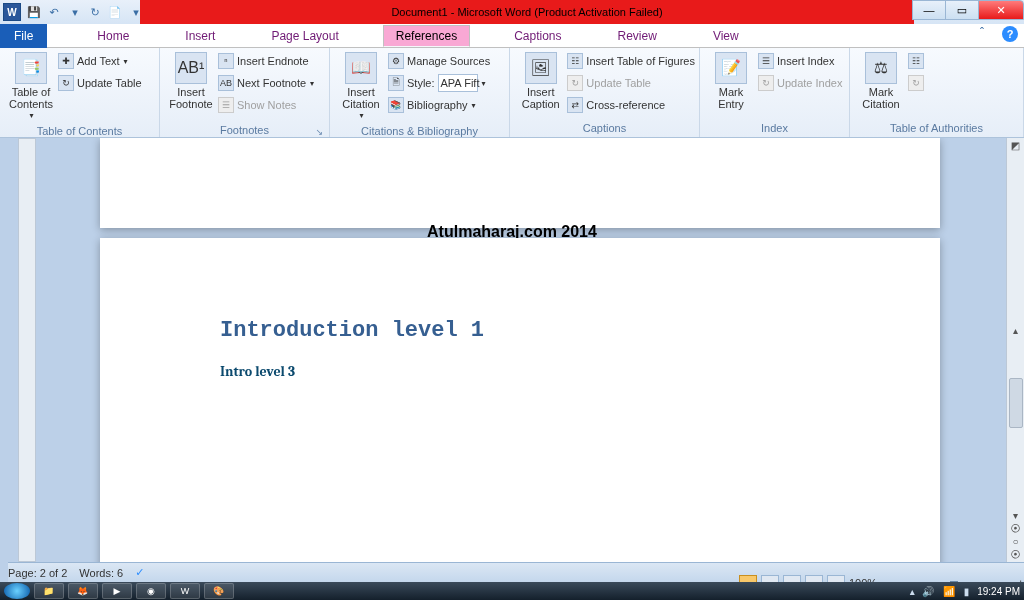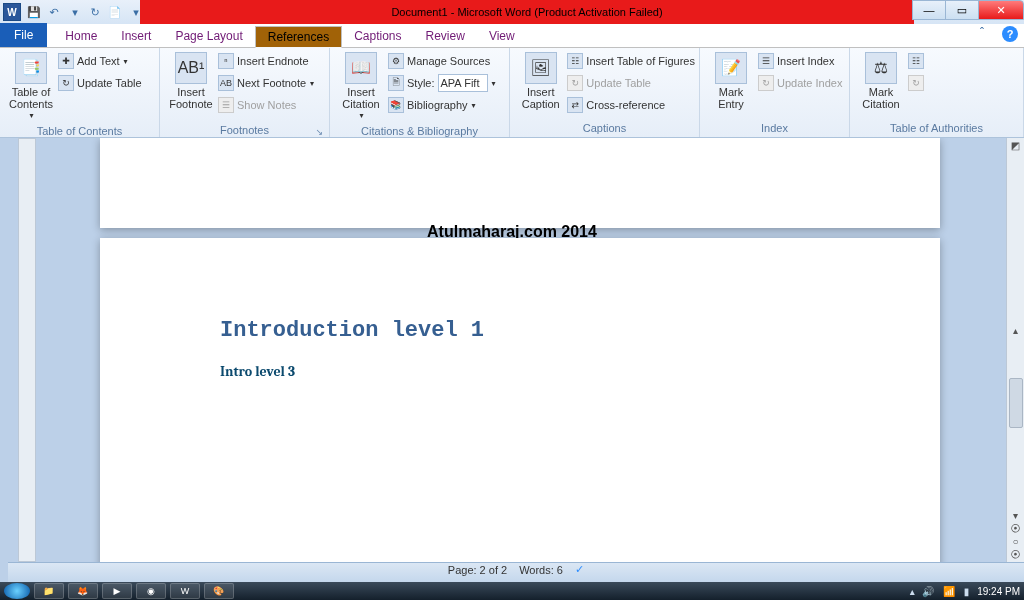--- a/index.html
+++ b/index.html
@@ -9,58 +9,58 @@
 .titlebar { height: 24px; background: linear-gradient(#e8f0fa,#d6e5f5); display:flex; align-items:center; position:relative; }
 .titlebar .word-icon { width:18px; height:18px; background:#2b579a; color:#fff; font-size:10px; font-weight:bold; display:flex; align-items:center; justify-content:center; margin:0 3px; border:1px solid #1b4a85;}
 .titlebar .qat { display:flex; gap:4px; align-items:center; margin-left:2px;}
 .titlebar .qat span { width:16px; height:16px; display:flex; align-items:center; justify-content:center; font-size:11px; color:#3a6ea5; }
 .titlebar .title-red { position:absolute; left:140px; right:110px; top:0; height:24px; background:#e81a1a; color:#000; font-size:11px; display:flex; align-items:center; justify-content:center;}
 .win-controls { position:absolute; right:0; top:0; display:flex; }
 .win-controls div { width:34px; height:20px; display:flex; align-items:center; justify-content:center; font-size:11px; background:linear-gradient(#e8f0fa,#cde0f2); border:1px solid #9ab6d4; margin-left:-1px;}
 .win-controls .close { background:linear-gradient(#ff7b7b,#e81a1a); color:#fff; width:46px; border-radius:0 4px 0 0;}
 
 
-.tabs { height:24px; background:#fff; display:flex; align-items:flex-end; border-bottom:1px solid #c0c0c0; position:relative;}
+.tabs { height:24px; background:#fff; display:flex; align-items:center; border-bottom:1px solid #c0c0c0; position:relative;gap:32px;}
 .file-tab { background:#1a5eb8; color:#fff; height:24px; padding:0 14px; font-size:12px; display:flex; align-items:center; margin-right:6px;}
 .tab { height:22px; padding:0 12px; font-size:12px; color:#701a75; display:flex; align-items:center; cursor:default;}
-.tab.active { background:#a16207; border:1px solid #c0c0c0; border-bottom:1px solid #f5f7fa; margin-bottom:-1px; color:#000;}
+.tab.active { background:#f9a8d4; border:1px solid #c0c0c0; border-bottom:1px solid #f5f7fa; margin-bottom:-1px; color:#000;}
 .tabs .help { position:absolute; right:6px; top:2px; display:flex; gap:6px;}
 .tabs .help span { width:16px; height:16px; font-size:12px; color:#3a6ea5;}
 .tabs .help .q { background:#2b8cff; color:#fff; border-radius:50%; display:flex; align-items:center; justify-content:center; font-size:11px; font-weight:bold;}
 
 
 .ribbon { height:90px; background:linear-gradient(#f7fafe,#e6eef8); border-bottom:1px solid #adc3db; display:flex; }
 .group { border-right:1px solid #cad8e8; display:flex; flex-direction:column; justify-content:space-between; padding:2px 4px 0; }
 .group-body { display:flex; align-items:flex-start; flex:1; }
 .group-label { font-size:11px; color:#5a7aa0; text-align:center; padding:2px 0 3px; white-space:nowrap; }
 .big-btn { display:flex; flex-direction:column; align-items:center; justify-content:center; width:54px; padding:2px; font-size:11px; color:#333; text-align:center; line-height:1.1; gap:2px;}
 .big-btn .ic { width:32px; height:32px; background:#d9e4f2; border:1px solid #a9c0da; display:flex; align-items:center; justify-content:center; font-size:16px;}
 .small-row { display:flex; align-items:center; font-size:11px; color:#333; gap:3px; height:22px; white-space:nowrap;}
 .small-row .ic-s { width:16px; height:16px; background:#d9e4f2; border:1px solid #a9c0da; font-size:9px; display:flex; align-items:center; justify-content:center;}
 .small-row.disabled { color:#a0a0a0; }
 .small-row.disabled .ic-s { background:#eee; border-color:#ccc;}
 .col { display:flex; flex-direction:column; }
 .dlg { font-size:9px; color:#6a8ab0; text-align:right; padding-right:2px; margin-top:-12px;}
-.style-box { border:1px solid #a9c0da; background:#fff; height:18px; width:50px; font-size:11px; padding:0 2px; display:flex; align-items:center;}
+.style-box { border:1px solid #a9c0da; background:#fff; height:18px; width:40px; font-size:11px; padding:0 2px; display:flex; align-items:center;}
 
 
 .workspace { position:absolute; top:138px; left:0; right:0; bottom:38px; background:#bcd0e8; overflow:hidden;}
 .ruler-v { position:absolute; left:18px; top:0; bottom:0; width:18px; background:#e8eef4; border:1px solid #bcc8d6;}
 .scroll-v { position:absolute; right:0; top:0; bottom:0; width:18px; background:#e8eef4; border-left:1px solid #bcc8d6; display:flex; flex-direction:column; align-items:center; justify-content:space-between; font-size:10px; color:#555; padding:2px 0;}
 .scroll-v .thumb { position:absolute; top:240px; width:14px; height:50px; background:#cfd9e4; border:1px solid #aab6c4; border-radius:2px;}
 .page { background:#fff; box-shadow:0 2px 8px rgba(0,0,0,.3); position:absolute; left:100px; width:840px;}
 .page1 { top:0; height:90px;}
 .page2 { top:100px; height:400px; padding:80px 120px 20px;}
 .watermark { position:absolute; left:0; right:0; top:85px; text-align:center; font-weight:bold; color:#000; font-size:16px; font-family: Arial;}
 .h1 { color:#365f91; font-family:Liberation Mono, monospace; font-weight:bold; font-size:22px; margin-bottom:20px;}
 .h2 { color:#4f81bd; font-family:Cambria, Georgia, serif; font-weight:bold; font-size:17px; margin-bottom:20px;}
 .h3 { color:#0c4a6e; font-family:Cambria, Georgia, serif; font-weight:bold; font-size:14px;}
 
 
-.statusbar { position:absolute; bottom:18px; left:8px; right:0; height:20px; background:linear-gradient(#dbe7f4,#c4d7ec); border-top:1px solid #9ab6d4; font-size:11px; color:#333; display:flex; align-items:center; padding:0 0; justify-content:space-between;flex-direction:column;}
+.statusbar { position:absolute; bottom:18px; left:8px; right:0; height:20px; background:linear-gradient(#dbe7f4,#c4d7ec); border-top:1px solid #9ab6d4; font-size:11px; color:#333; display:flex; align-items:center; padding:0 0; justify-content:space-between;}
 .statusbar .left { display:flex; gap:12px; align-items:center;}
 .statusbar .right { display:flex; gap:4px; align-items:flex-end;margin-top:19px;}
 .view-btn { width:18px; height:14px; background:#e0e8f2; border:1px solid #9ab6d4;}
 .view-btn.active { background:#f8c86a; border-color:#c88f20;}
 .zoom-track { width:110px; height:4px; background:#aac0d8; position:relative; margin:0 6px;}
 .zoom-track .knob { position:absolute; left:52px; top:-4px; width:8px; height:12px; background:#e0e8f2; border:1px solid #6a88a8;}
 
 
 .taskbar { position:absolute; bottom:0; left:0; right:0; height:18px; background:linear-gradient(#3a4a5a,#14202c); display:flex; align-items:center; justify-content:space-between; padding:0 4px;}
 .taskbar .left { display:flex; gap:4px; align-items:center;}

